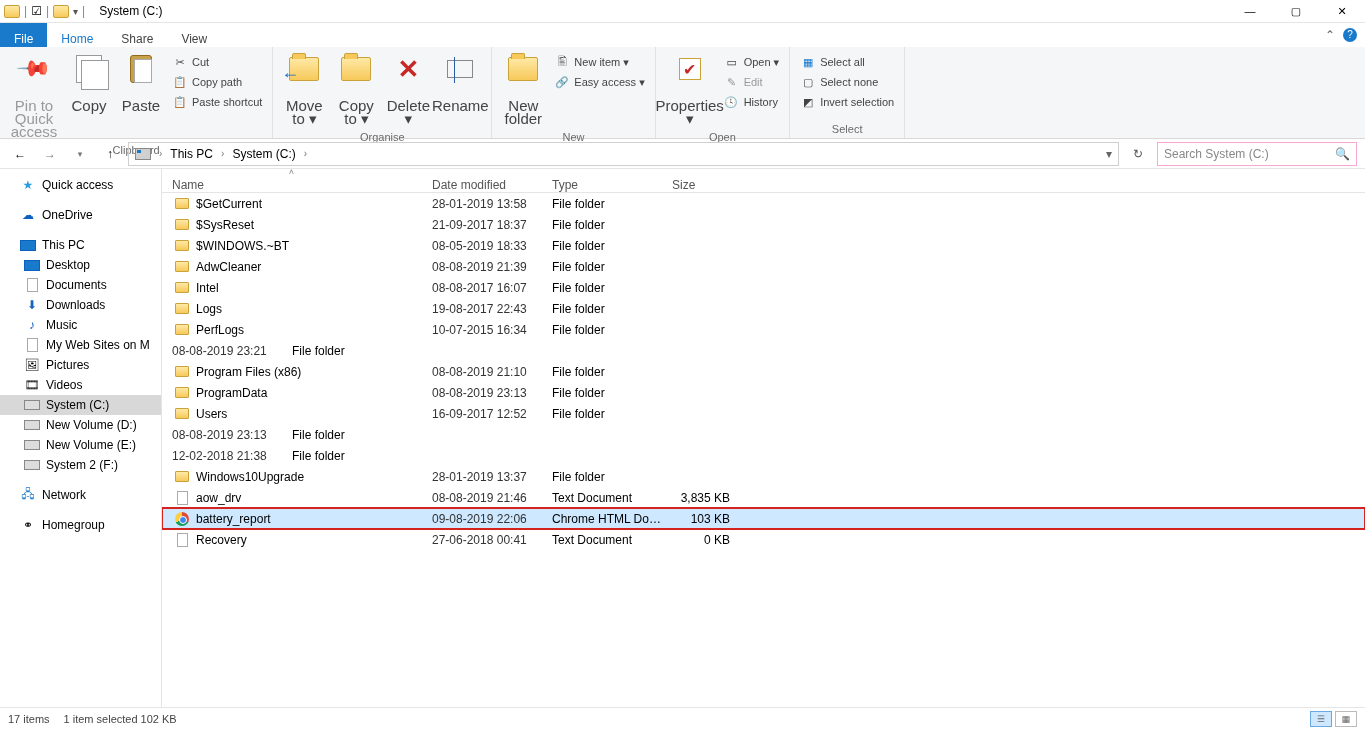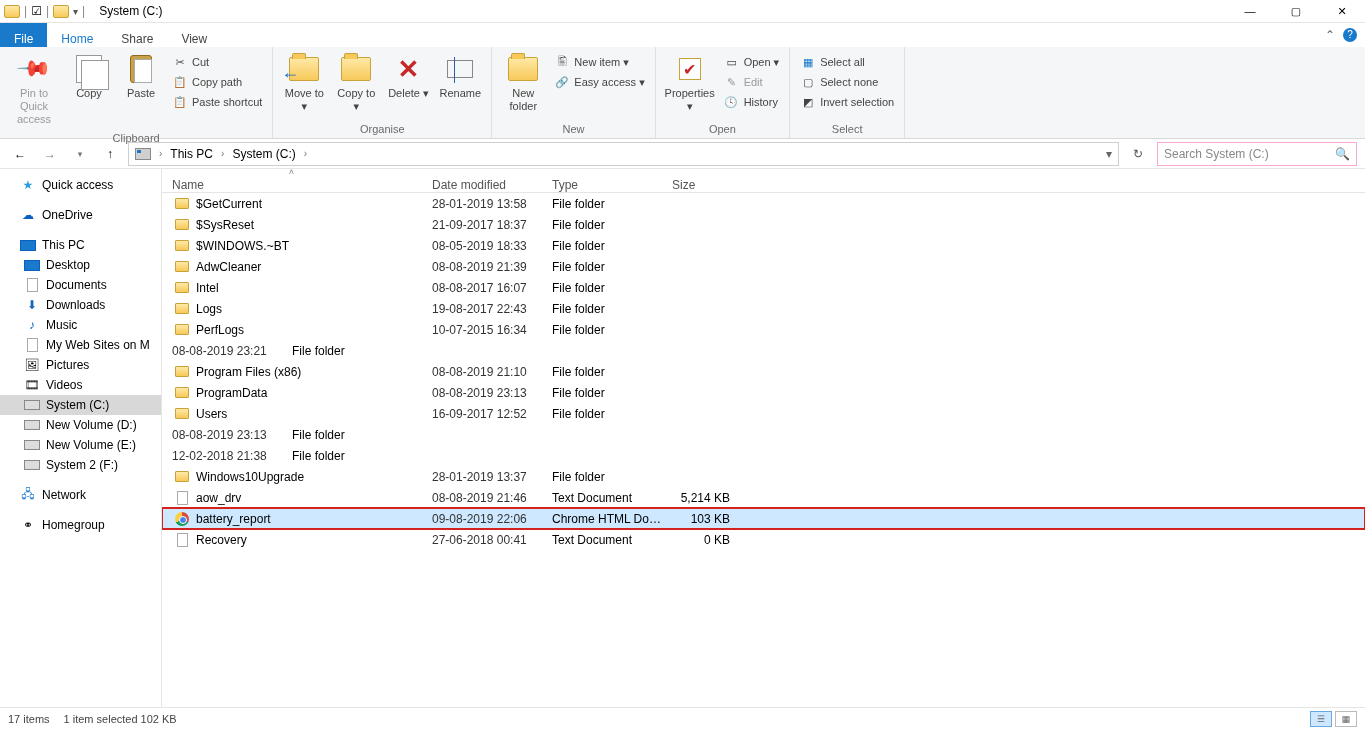--- a/index.html
+++ b/index.html
@@ -25,21 +25,21 @@
 .tabs .right .help { width: 14px; height:14px; border-radius:50%; background:#1979ca; color:#fff; text-align:center; font-size:10px; line-height:14px; }
 
 
 .ribbon { height: 92px; border-bottom: 1px solid #d9d9d9; background: #f5f6f7; display:flex; }
 .group { border-right: 1px solid #e1e1e1; display:flex; flex-direction:column; padding: 2px 6px 0; }
 .group .body { flex:1; display:flex; align-items:flex-start; gap: 2px; }
 .group .label { text-align:center; color:#6a6a6a; font-size:11px; padding: 2px 0 3px; }
 .bigbtn { display:flex; flex-direction:column; align-items:center; justify-content:center; width:56px; padding: 4px 2px; color:#444; }
 .bigbtn.narrow { width: 50px; }
 .bigbtn .ic { width: 32px; height: 32px; display:flex; align-items:center; justify-content:center; font-size:24px; }
-.bigbtn .lbl { text-align:center; font-size: 11px; line-height: 13px; margin-top: 2px; }
+.bigbtn .lbl { text-align:center; font-size: 15px; line-height: 13px; margin-top: 14px; }
 .smallcol { display:flex; flex-direction:column; gap:2px; padding-top:4px; }
 .smallbtn { display:flex; align-items:center; gap:4px; padding:1px 4px; font-size:11px; color:#444; }
 .smallbtn .sic { width:16px; height:16px; display:flex; align-items:center; justify-content:center; }
 .dim { color:#9a9a9a; }
 .folder-icon-lg { width:30px; height:24px; background: linear-gradient(#ffe9a6,#f7c95a); border:1px solid #caa23a; border-radius:2px; position:relative; }
 .folder-icon-lg::before { content:""; position:absolute; top:-5px; left:2px; width:12px; height:5px; background:#f7c95a; border:1px solid #caa23a; border-bottom:none; border-radius:2px 2px 0 0; }
 .pin-ic { transform: rotate(45deg); color:#7a7a7a; font-size:22px; }
 .copy-ic { width:26px; height:28px; border:1px solid #999; background:#fff; position:relative; }
 .copy-ic::after { content:""; position:absolute; top:4px; left:4px; width:26px; height:28px; border:1px solid #999; background:#fff; }
 .paste-ic { width:22px; height:28px; background:#c8a24a; border:1px solid #8f6b1f; border-radius:3px; position:relative; }
@@ -549,21 +549,21 @@
         </div>
         <div class="row">
           <div class="c-name">
             <span class="ficon">
               <span class="doc-sm"></span>
             </span>
             <span>aow_drv</span>
           </div>
           <div class="c-date">08-08-2019 21:46</div>
           <div class="c-type">Text Document</div>
-          <div class="c-size">5,214 KB</div>
+          <div class="c-size">3,835 KB</div>
         </div>
         <div class="row selected highlight">
           <div class="c-name">
             <span class="ficon">
               <span class="chrome-ic"></span>
             </span>
             <span>battery_report</span>
           </div>
           <div class="c-date">09-08-2019 22:06</div>
           <div class="c-type">Chrome HTML Do…</div>

